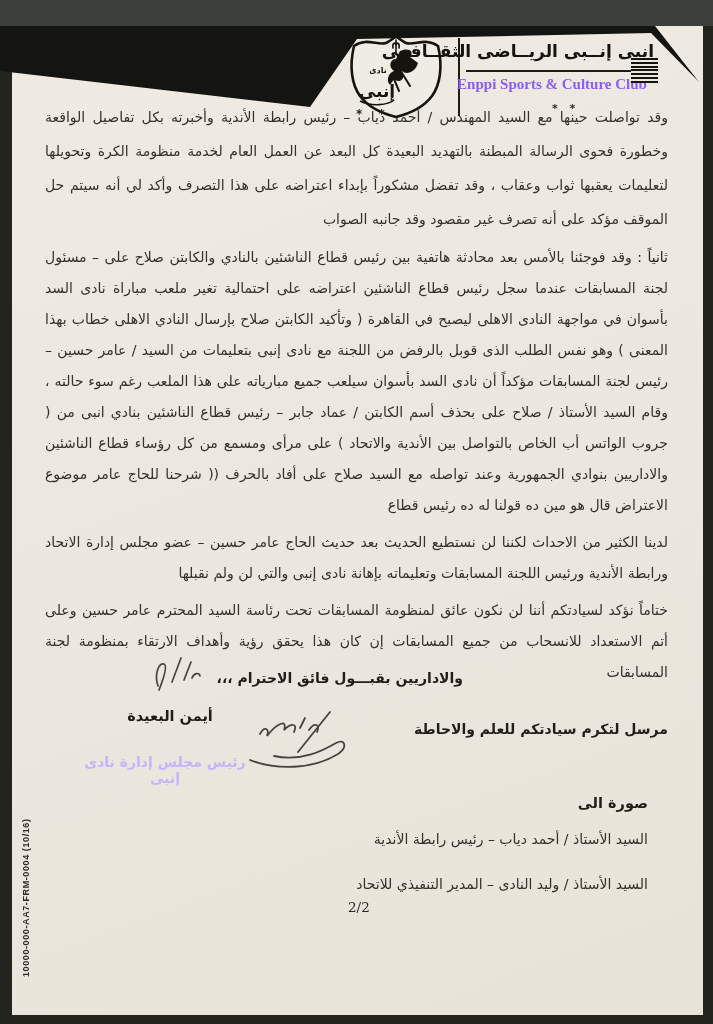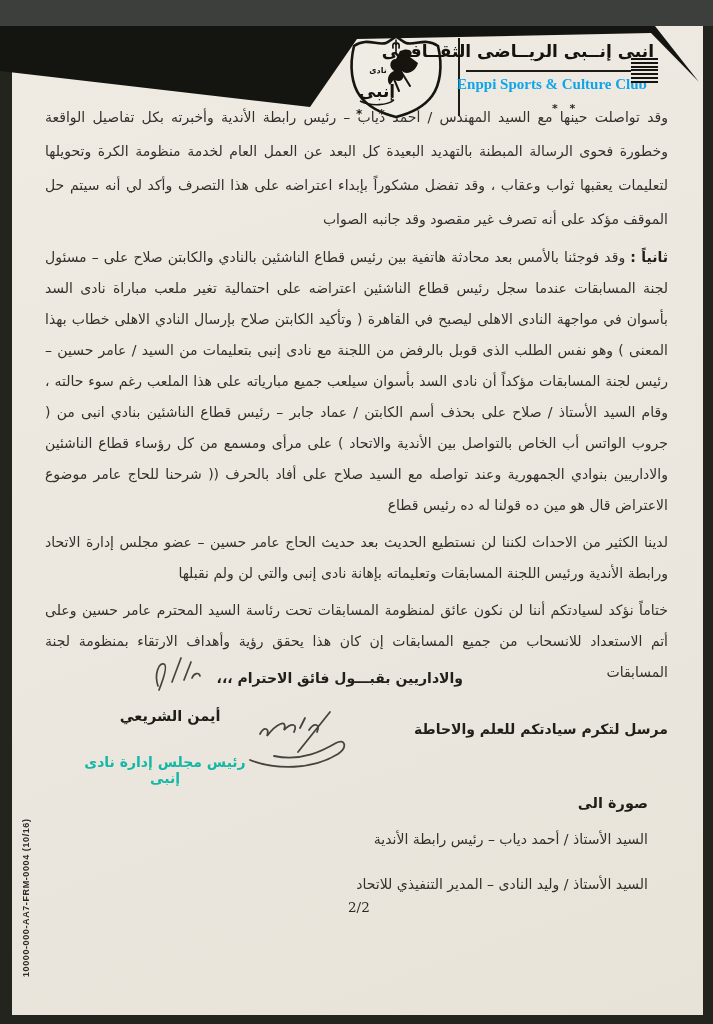--- a/index.html
+++ b/index.html
@@ -13,41 +13,41 @@
   .topstrip{position:absolute;left:0;top:0;width:713px;height:26px;background:#3d3f3c;z-index:4;}
   
   .crest{position:absolute;left:344px;top:33px;z-index:6;}
   .crest-stars{position:absolute;left:356px;top:107px;z-index:6;
                font:bold 12px "DejaVu Sans",sans-serif;color:#23221c;letter-spacing:6px;}
   .divider{position:absolute;left:458px;top:38px;width:2px;height:78px;background:#1c1b16;z-index:6;}
   .title-ar{position:absolute;left:458px;top:41px;width:196px;text-align:right;z-index:6;
             font:bold 17px "DejaVu Sans",sans-serif;color:#14130e;direction:rtl;white-space:nowrap;}
   .title-rule{position:absolute;left:466px;top:70px;width:172px;height:2px;background:#1c1b16;z-index:6;}
   .title-en{position:absolute;left:452px;top:76px;width:200px;text-align:center;z-index:6;
-            font:bold 15px "Liberation Serif","DejaVu Serif",serif;color:#0ea5e9;white-space:nowrap;}
+            font:bold 15px "Liberation Serif","DejaVu Serif",serif;color:#8b5cf6;white-space:nowrap;}
   .stripes{position:absolute;left:631px;top:58px;width:27px;height:25px;z-index:7;
            background:repeating-linear-gradient(to bottom,#14130f 0 1.9px,#ebe7de 1.9px 3.8px);}
   
   .body-flow{position:absolute;left:45px;right:45px;top:100px;z-index:5;direction:rtl;
              color:#33312a;font-size:14px;}
   .p{margin:0;text-align:justify;line-height:34px;}
   .p + .p{margin-top:6px;}
   .p.tight{line-height:31px;}
-  .b{font-weight:bold;color:#201f19;}
+  .b{font-weight:normal;color:#201f19;}
   .quote-end{margin-top:0;line-height:31px;text-align:right;padding-right:160px;}
   .closing{margin-top:26px;line-height:31px;font-weight:bold;color:#201f19;text-align:right;}
   .mark{position:absolute;z-index:6;font:bold 11px "DejaVu Sans",sans-serif;color:#2a2922;letter-spacing:4px;}
   
   .salutation{position:absolute;left:243px;top:670px;width:220px;z-index:6;direction:rtl;
               font:bold 14px "DejaVu Sans",sans-serif;color:#201f19;white-space:nowrap;}
   .sig{position:absolute;z-index:6;}
   .signer-name{position:absolute;left:114px;top:708px;width:112px;text-align:center;z-index:6;direction:rtl;
                font:bold 14.5px "DejaVu Sans",sans-serif;color:#1e1d17;}
   .signer-title{position:absolute;left:76px;top:754px;width:178px;text-align:center;z-index:6;direction:rtl;
-                font:bold 14px "DejaVu Sans",sans-serif;color:#14b8a6;}
+                font:bold 14px "DejaVu Sans",sans-serif;color:#c4b5fd;}
   
   .cc-heading{position:absolute;right:65px;top:795px;z-index:6;direction:rtl;
               font:bold 14.5px "DejaVu Sans",sans-serif;color:#1e1d17;}
   .cc-line{position:absolute;right:65px;z-index:6;direction:rtl;
            font:14px "DejaVu Sans",sans-serif;color:#33312a;white-space:nowrap;}
   .cc-a{top:831px;margin-left:36px;} .cc-b{top:876px;}
   .page-num{position:absolute;left:348px;top:899px;z-index:6;
             font:13.5px "DejaVu Serif",serif;color:#2a2922;}
   .form-code{position:absolute;left:21px;top:977px;z-index:6;transform:rotate(-90deg);
              transform-origin:0 0;white-space:nowrap;
@@ -109,21 +109,21 @@
 
   <svg class="sig" style="left:246px;top:700px;" width="108" height="72" viewBox="0 0 108 72">
     <g stroke="#45443c" stroke-width="1.8" fill="none" stroke-linecap="round">
       <path d="M14,34 C18,26 24,28 21,36 C30,24 42,18 38,30 C46,22 52,24 48,32"></path>
       <path d="M54,28 L59,18 M63,30 C68,22 75,24 71,32"></path>
       <path d="M84,12 L52,52"></path>
       <path d="M4,60 C30,70 66,70 92,54 C102,47 99,38 90,43 C78,50 56,62 28,56"></path>
     </g>
   </svg>
 
-  <div class="signer-name">أيمن الشريعي</div>
+  <div class="signer-name">أيمن البعيدة</div>
   <div class="signer-title">رئيس مجلس إدارة نادى إنبى</div>
 
   <div class="cc-heading">صورة الى</div>
   <div class="cc-line cc-a">السيد الأستاذ / أحمد دياب – رئيس رابطة الأندية</div>
   <div class="cc-line cc-b">السيد الأستاذ / وليد النادى – المدير التنفيذي للاتحاد</div>
 
   <div class="page-num">2/2</div>
   <div class="form-code">10000-000-AA7-FRM-0004  (10/16)</div>
 
 </div>

